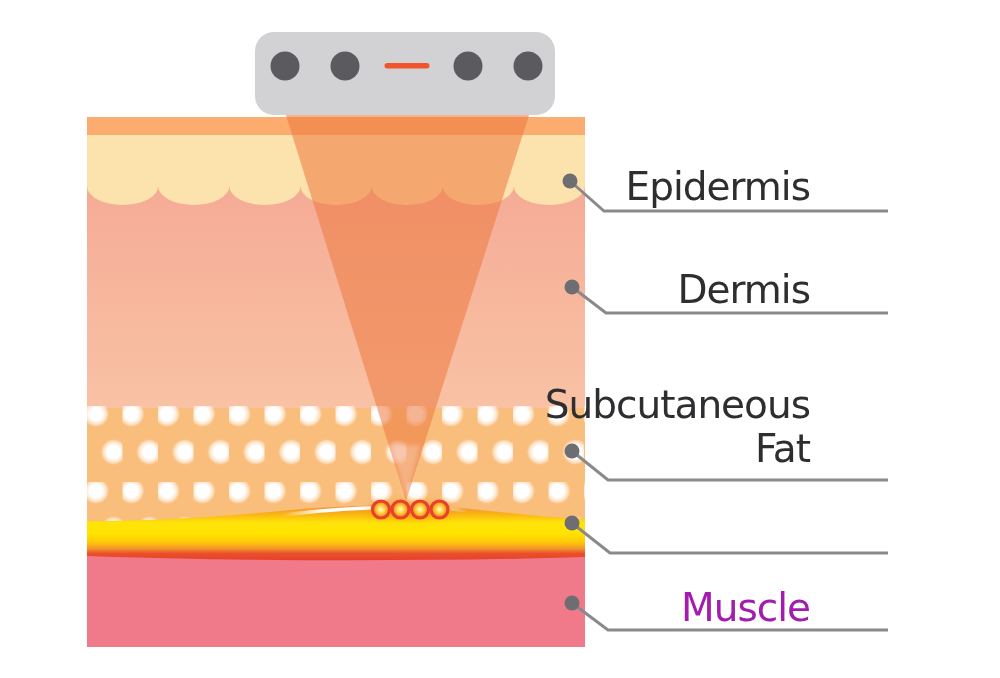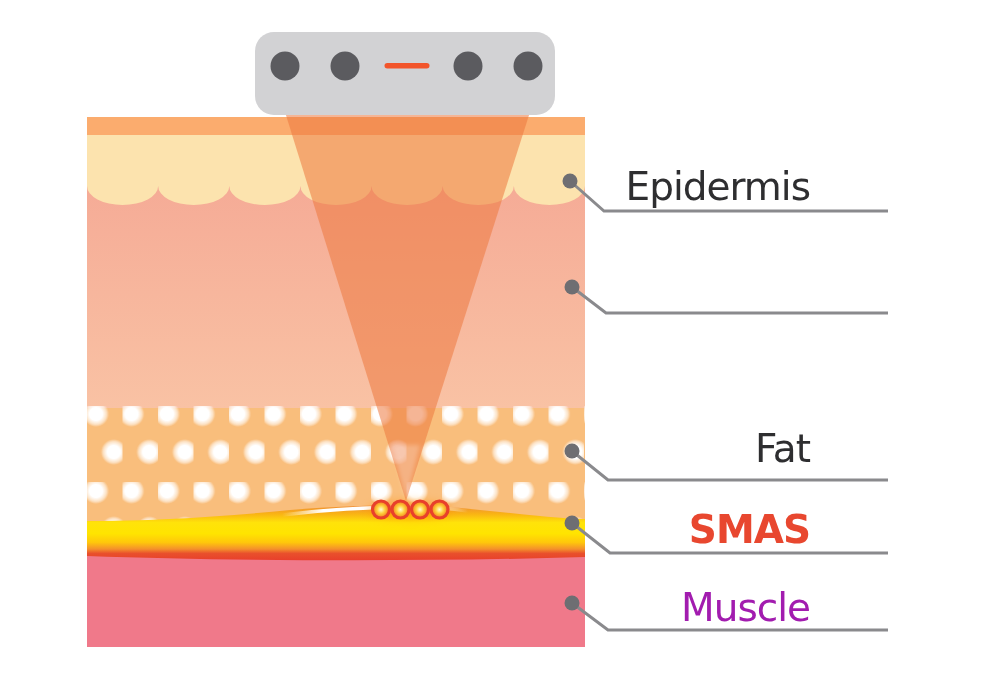--- a/index.html
+++ b/index.html
@@ -119,23 +119,23 @@
       <circle cx="570" cy="181" r="7.5" fill="#6E6E72"></circle>
       <circle cx="572" cy="287" r="7.5" fill="#6E6E72"></circle>
       <circle cx="572" cy="451" r="7.5" fill="#6E6E72"></circle>
       <circle cx="572" cy="523" r="7.5" fill="#6E6E72"></circle>
       <circle cx="572" cy="603" r="7.5" fill="#6E6E72"></circle>
     </g>
   </svg>
 
   <div class="layer-label" style="top: 165px; color: rgb(46, 46, 48);">Epidermis</div>
 
+  <div class="layer-label" style="top: 268px; color: rgb(46, 46, 48);">Dermis</div>
 
   <div class="layer-label two-line" style="top: 383px; color: rgb(46, 46, 48);">
-    <br>
+    <span>Subcutaneous</span><br>
     <span>Fat</span>
   </div>
 
-  <div class="layer-label smas-label" style="top: 508px; color: rgb(232, 71, 47);">SMAS</div>
 
   <div class="layer-label" style="top: 586px; color: #a21caf;">Muscle</div>
 
 </div>
 
 </body></html>

